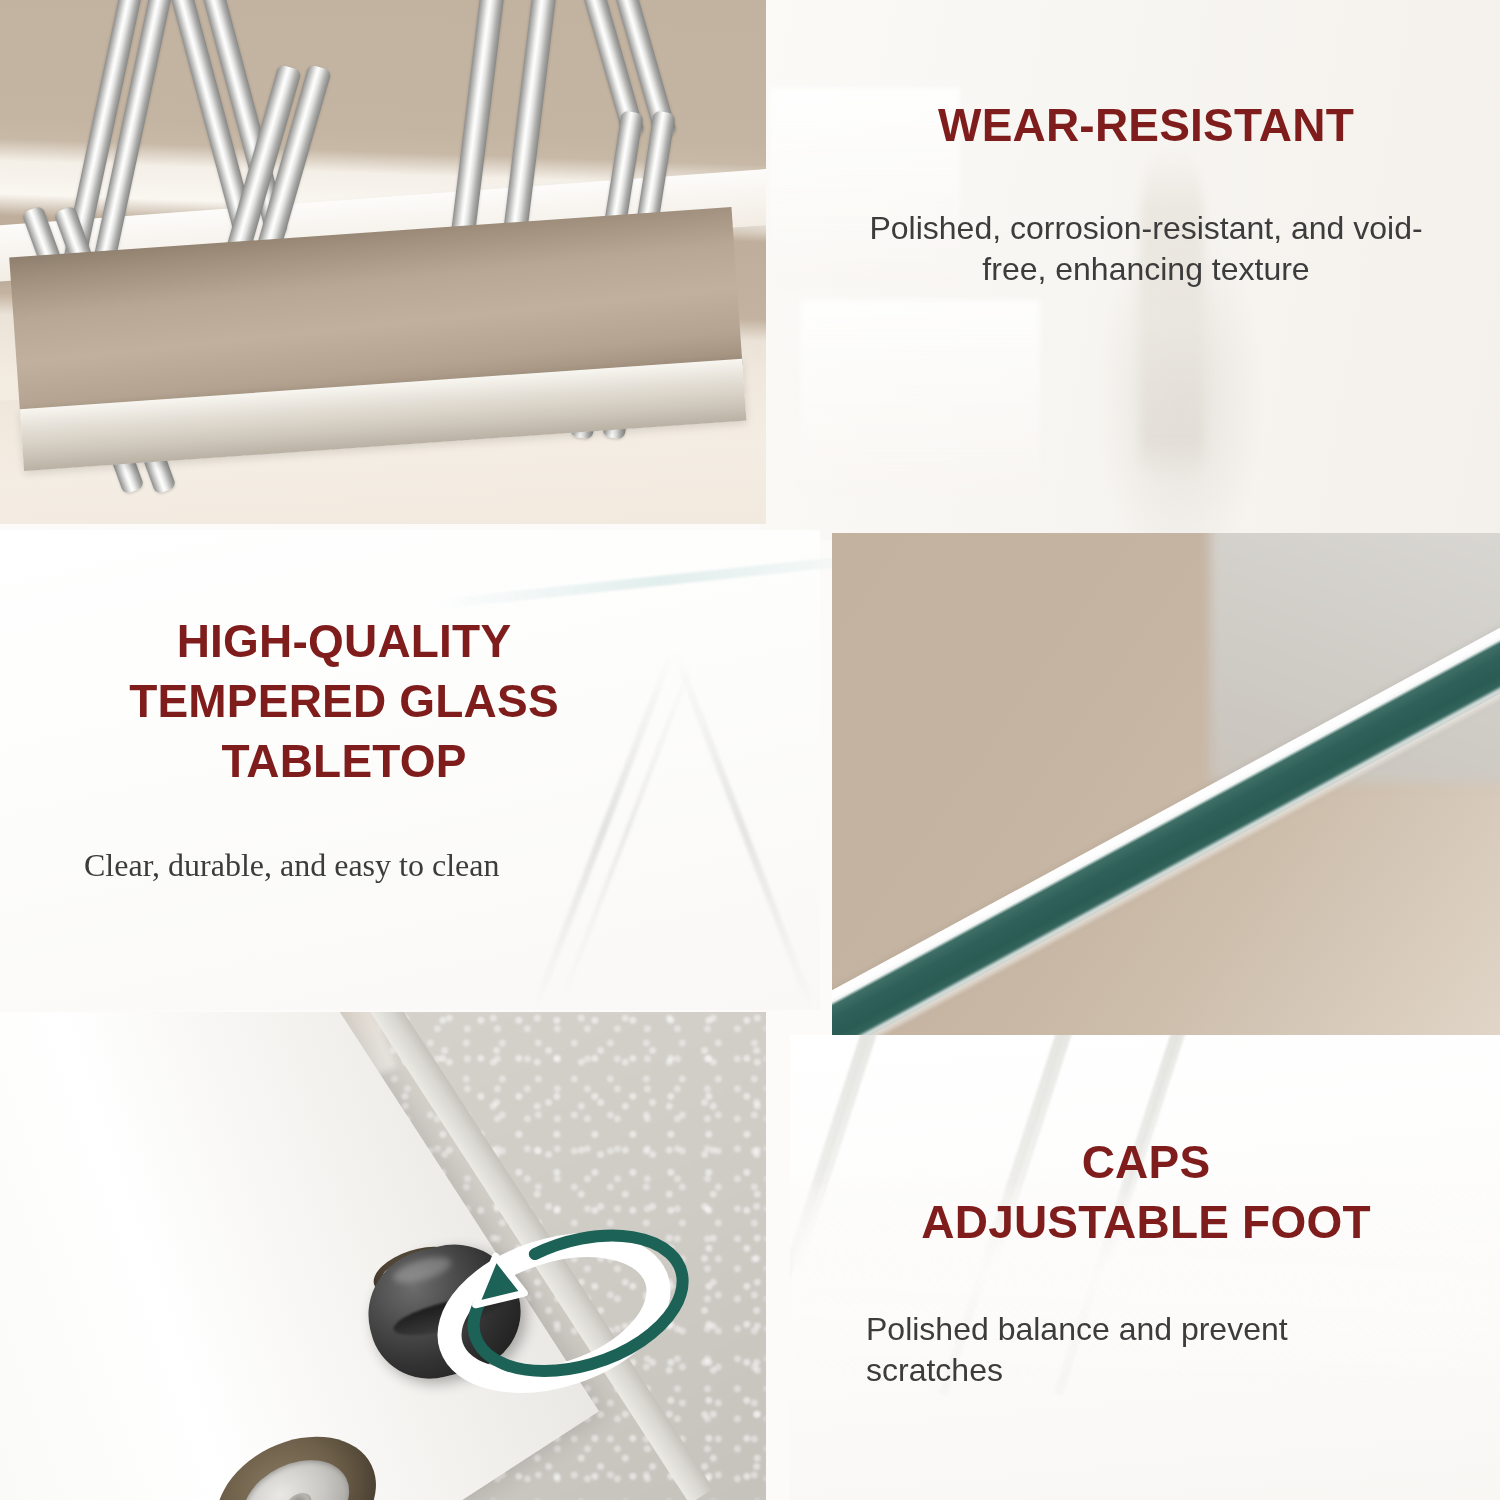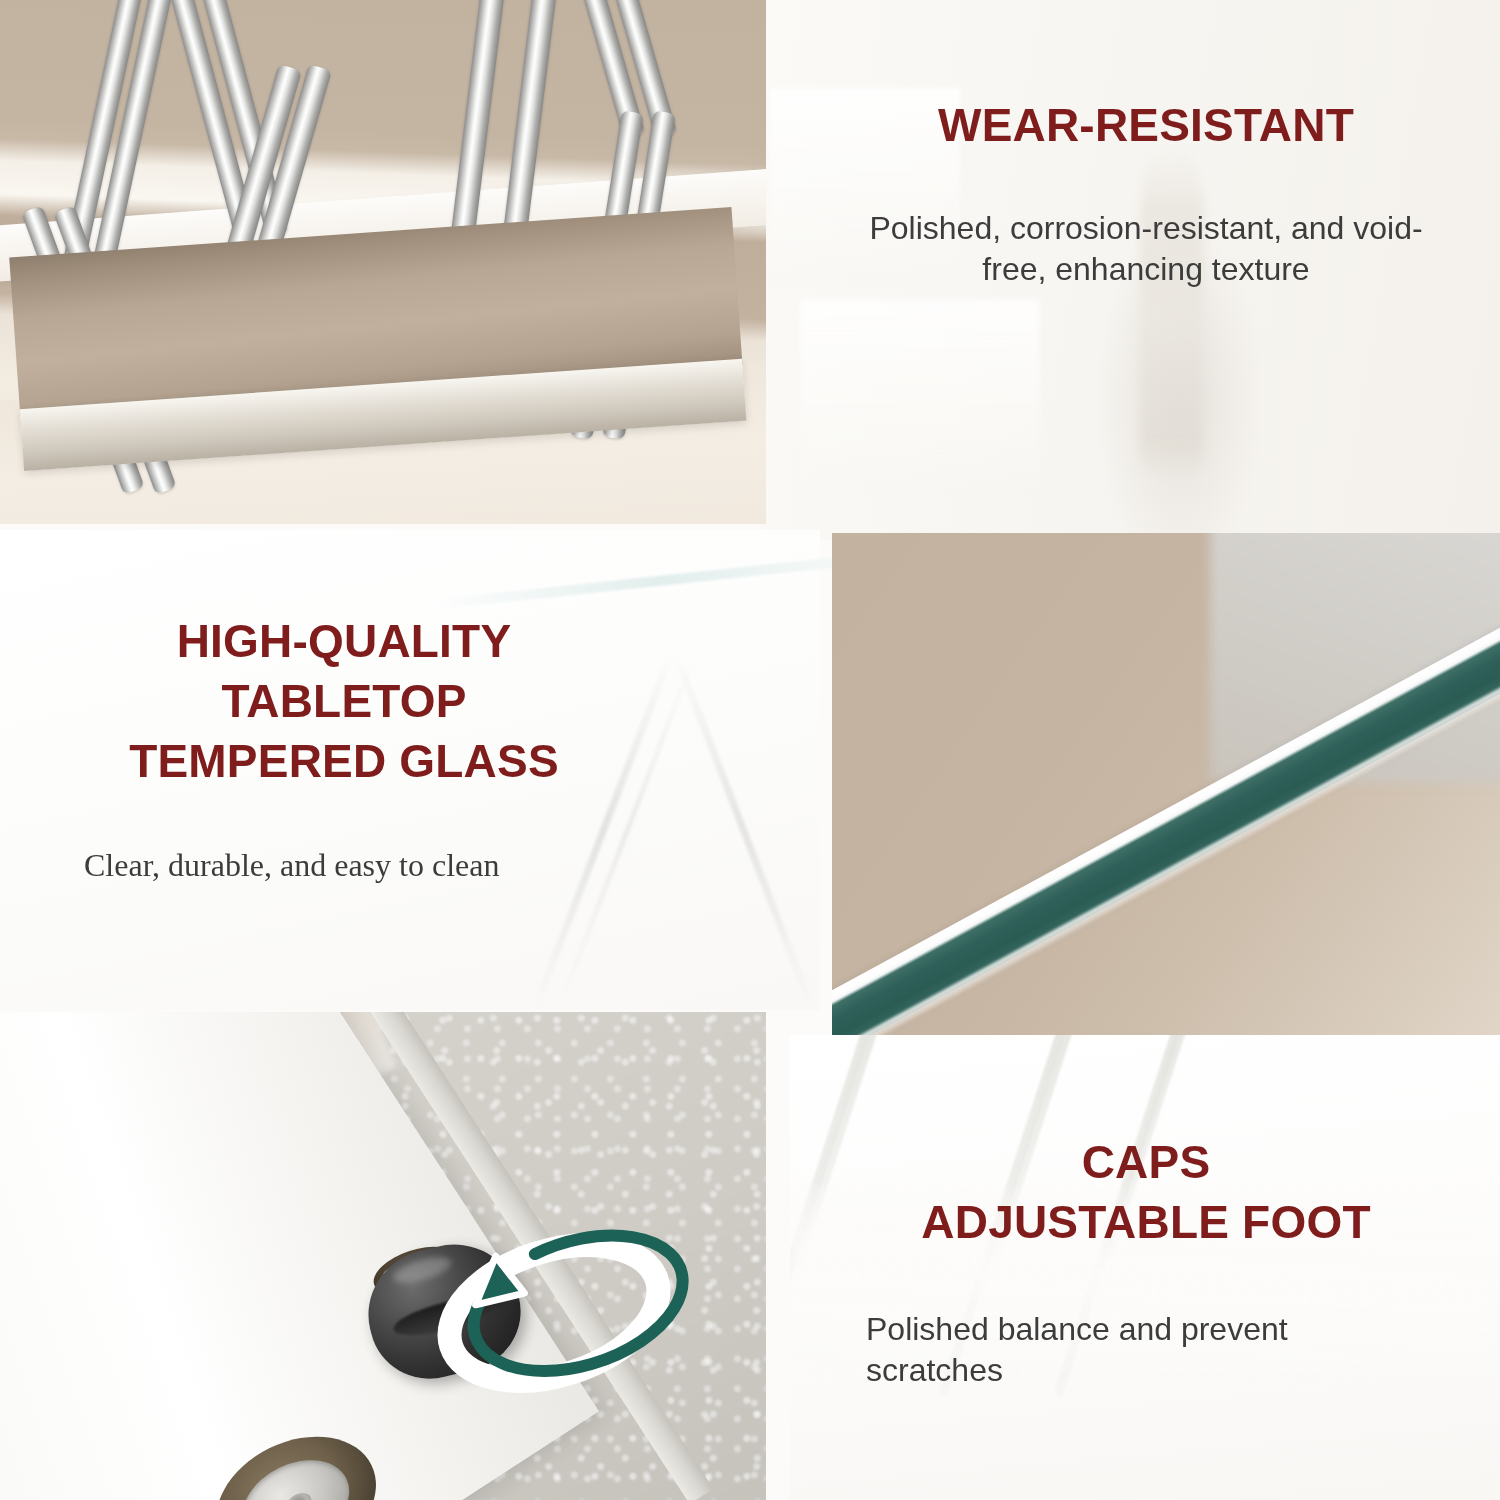--- a/index.html
+++ b/index.html
@@ -473,22 +473,22 @@
   <div class="text-block" id="text-steel">
     <div class="feature-title">
       <div>WEAR-RESISTANT</div>
     </div>
     <div class="feature-desc">Polished, corrosion-resistant, and void-free, enhancing texture</div>
   </div>
 
   <div class="text-block" id="text-glass">
     <div class="feature-title">
       <div>HIGH-QUALITY</div>
+      <div>TEMPERED GLASS</div>
       <div>TABLETOP</div>
-      <div>TEMPERED GLASS</div>
     </div>
     <div class="feature-desc">Clear, durable, and easy to clean</div>
   </div>
 
   <div class="text-block" id="text-foot">
     <div class="feature-title">
       <div>CAPS</div>
       <div>ADJUSTABLE FOOT</div>
     </div>
     <div class="feature-desc">Polished balance and prevent scratches</div>

